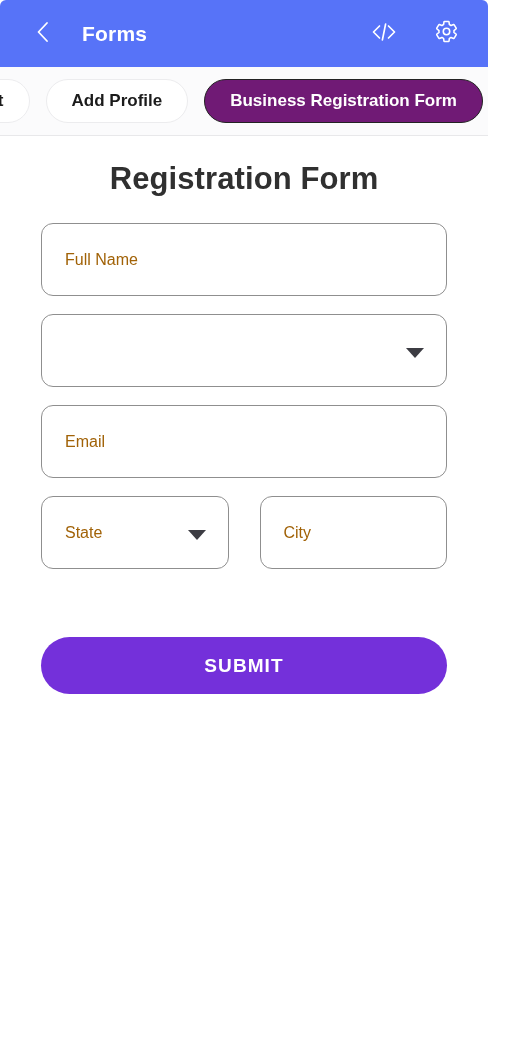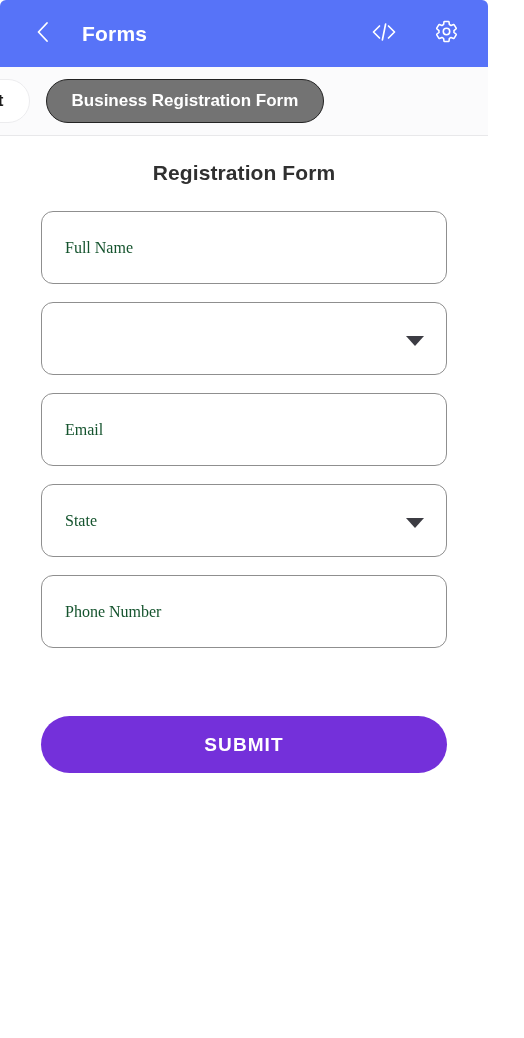--- a/index.html
+++ b/index.html
@@ -88,57 +88,56 @@
     justify-content: center;
     font-size: 17px;
     font-weight: bold;
     white-space: nowrap;
     cursor: pointer;
     background: #ffffff;
     border: 1px solid #ECECEE;
     color: #1B1B1B;
   }
   .tab.active {
-    background: #737373;
+    background: #701a75;
     border-color: #232323;
     color: #ffffff;
   }
 
   
   .form-area {
     padding: 0 41px;
   }
   .form-title {
     text-align: center;
-    font-size: 21px;
+    font-size: 31px;
     font-weight: bold;
     color: #303030;
     margin-top: 25px;
     margin-bottom: 26px;
     letter-spacing: .1px;
   }
 
   .field {
     position: relative;
     height: 73px;
     border: 1px solid #8F8F8F;
     border-radius: 12px;
     background: #ffffff;
     display: flex;
     align-items: center;
     margin-bottom: 18px;
     cursor: text;
   }
   .field .ph {
     font-size: 16px;
-    color: #14532d;
+    color: #a16207;
     padding-left: 23px;
     pointer-events: none;
     user-select: none;
-    font-family: Liberation Serif, serif;
   }
   .field.select { cursor: pointer; }
   .caret {
     position: absolute;
     right: 22px;
     top: 50%;
     margin-top: -3px;
     width: 0;
     height: 0;
     border-left: 9px solid transparent;
@@ -207,20 +206,23 @@
         </svg>
       </span>
     </div>
   </div>
 
   <div class="tabbar">
     <div class="tabs-scroller">
       <div class="tab">
         <span>ayment</span>
       </div>
+      <div class="tab">
+        <span>Add Profile</span>
+      </div>
       <div class="tab active">
         <span>Business Registration Form</span>
       </div>
     </div>
   </div>
 
   <div class="form-area">
 
     <div class="form-title">Registration Form</div>
 
@@ -237,24 +239,24 @@
       <span class="ph">Email</span>
     </div>
 
 
 
     <div class="row">
       <div class="field select">
         <span class="ph">State</span>
         <span class="caret"></span>
       </div>
-    </div>
-
-    <div class="field">
-      <span class="ph">Phone Number</span>
-    </div>
+      <div class="field">
+        <span class="ph">City</span>
+      </div>
+    </div>
+
 
     <div class="submit-wrap">
       <button class="submit" type="button">SUBMIT</button>
     </div>
 
   </div>
 </div>
 
 </body></html>

